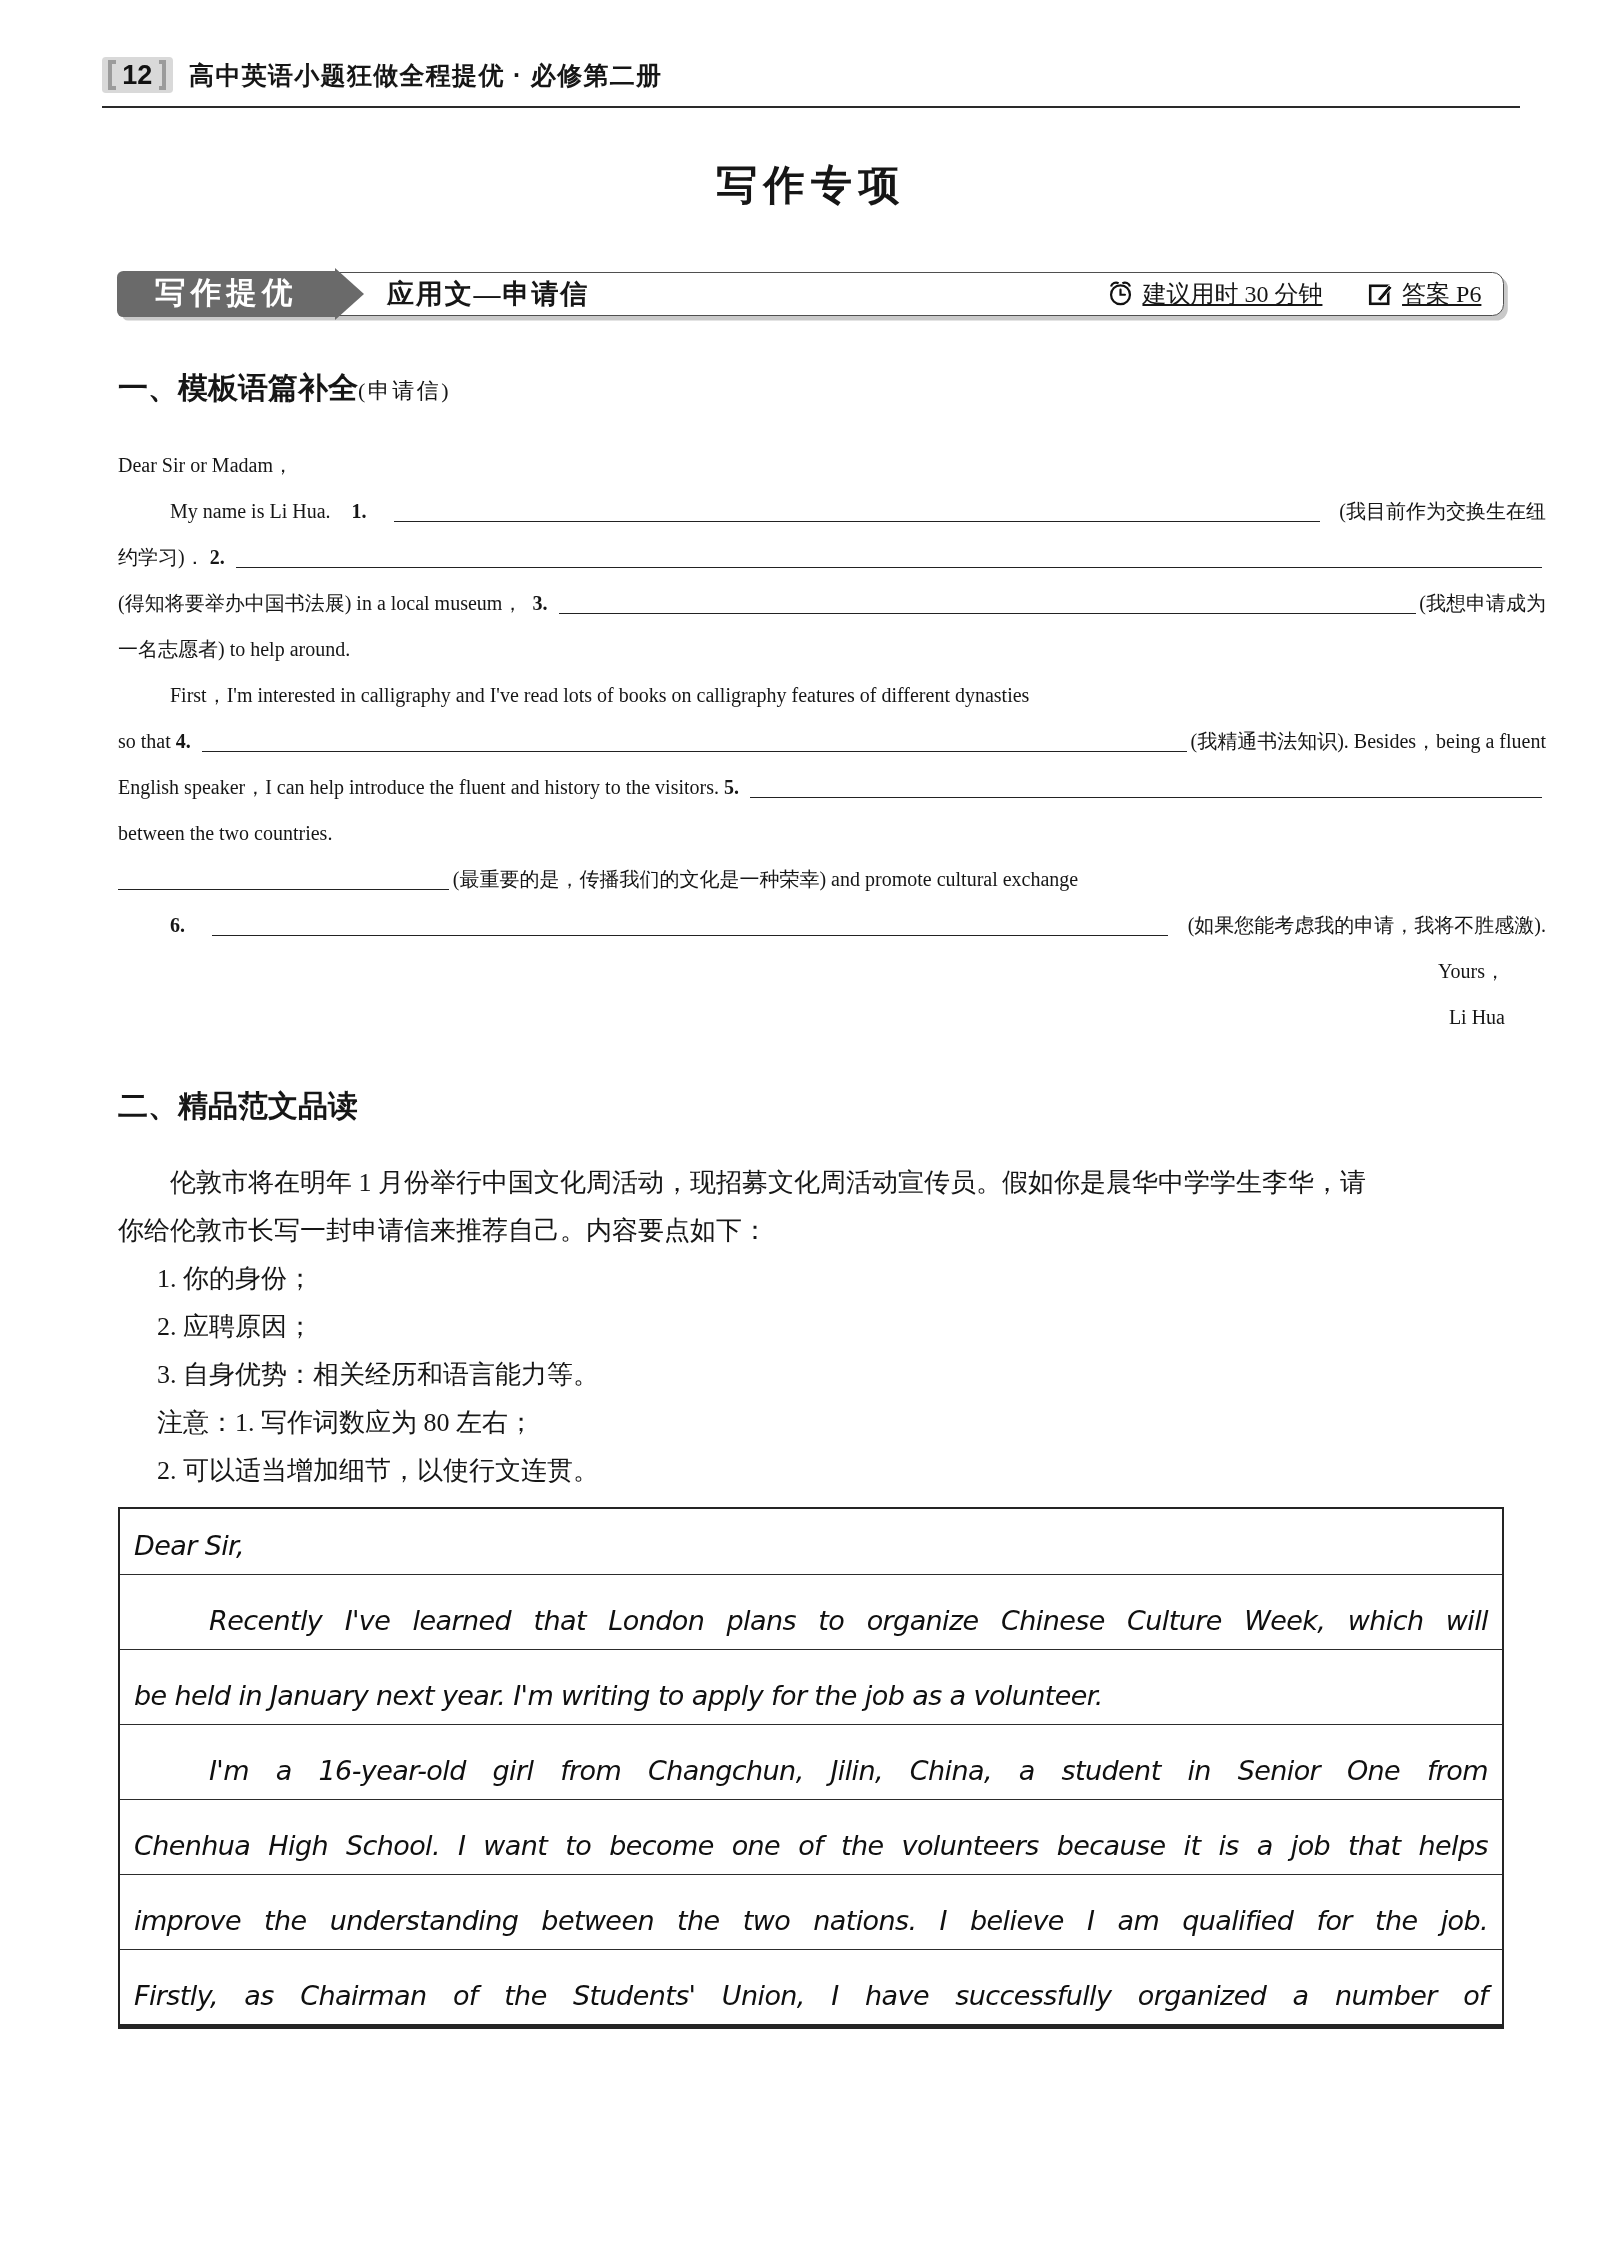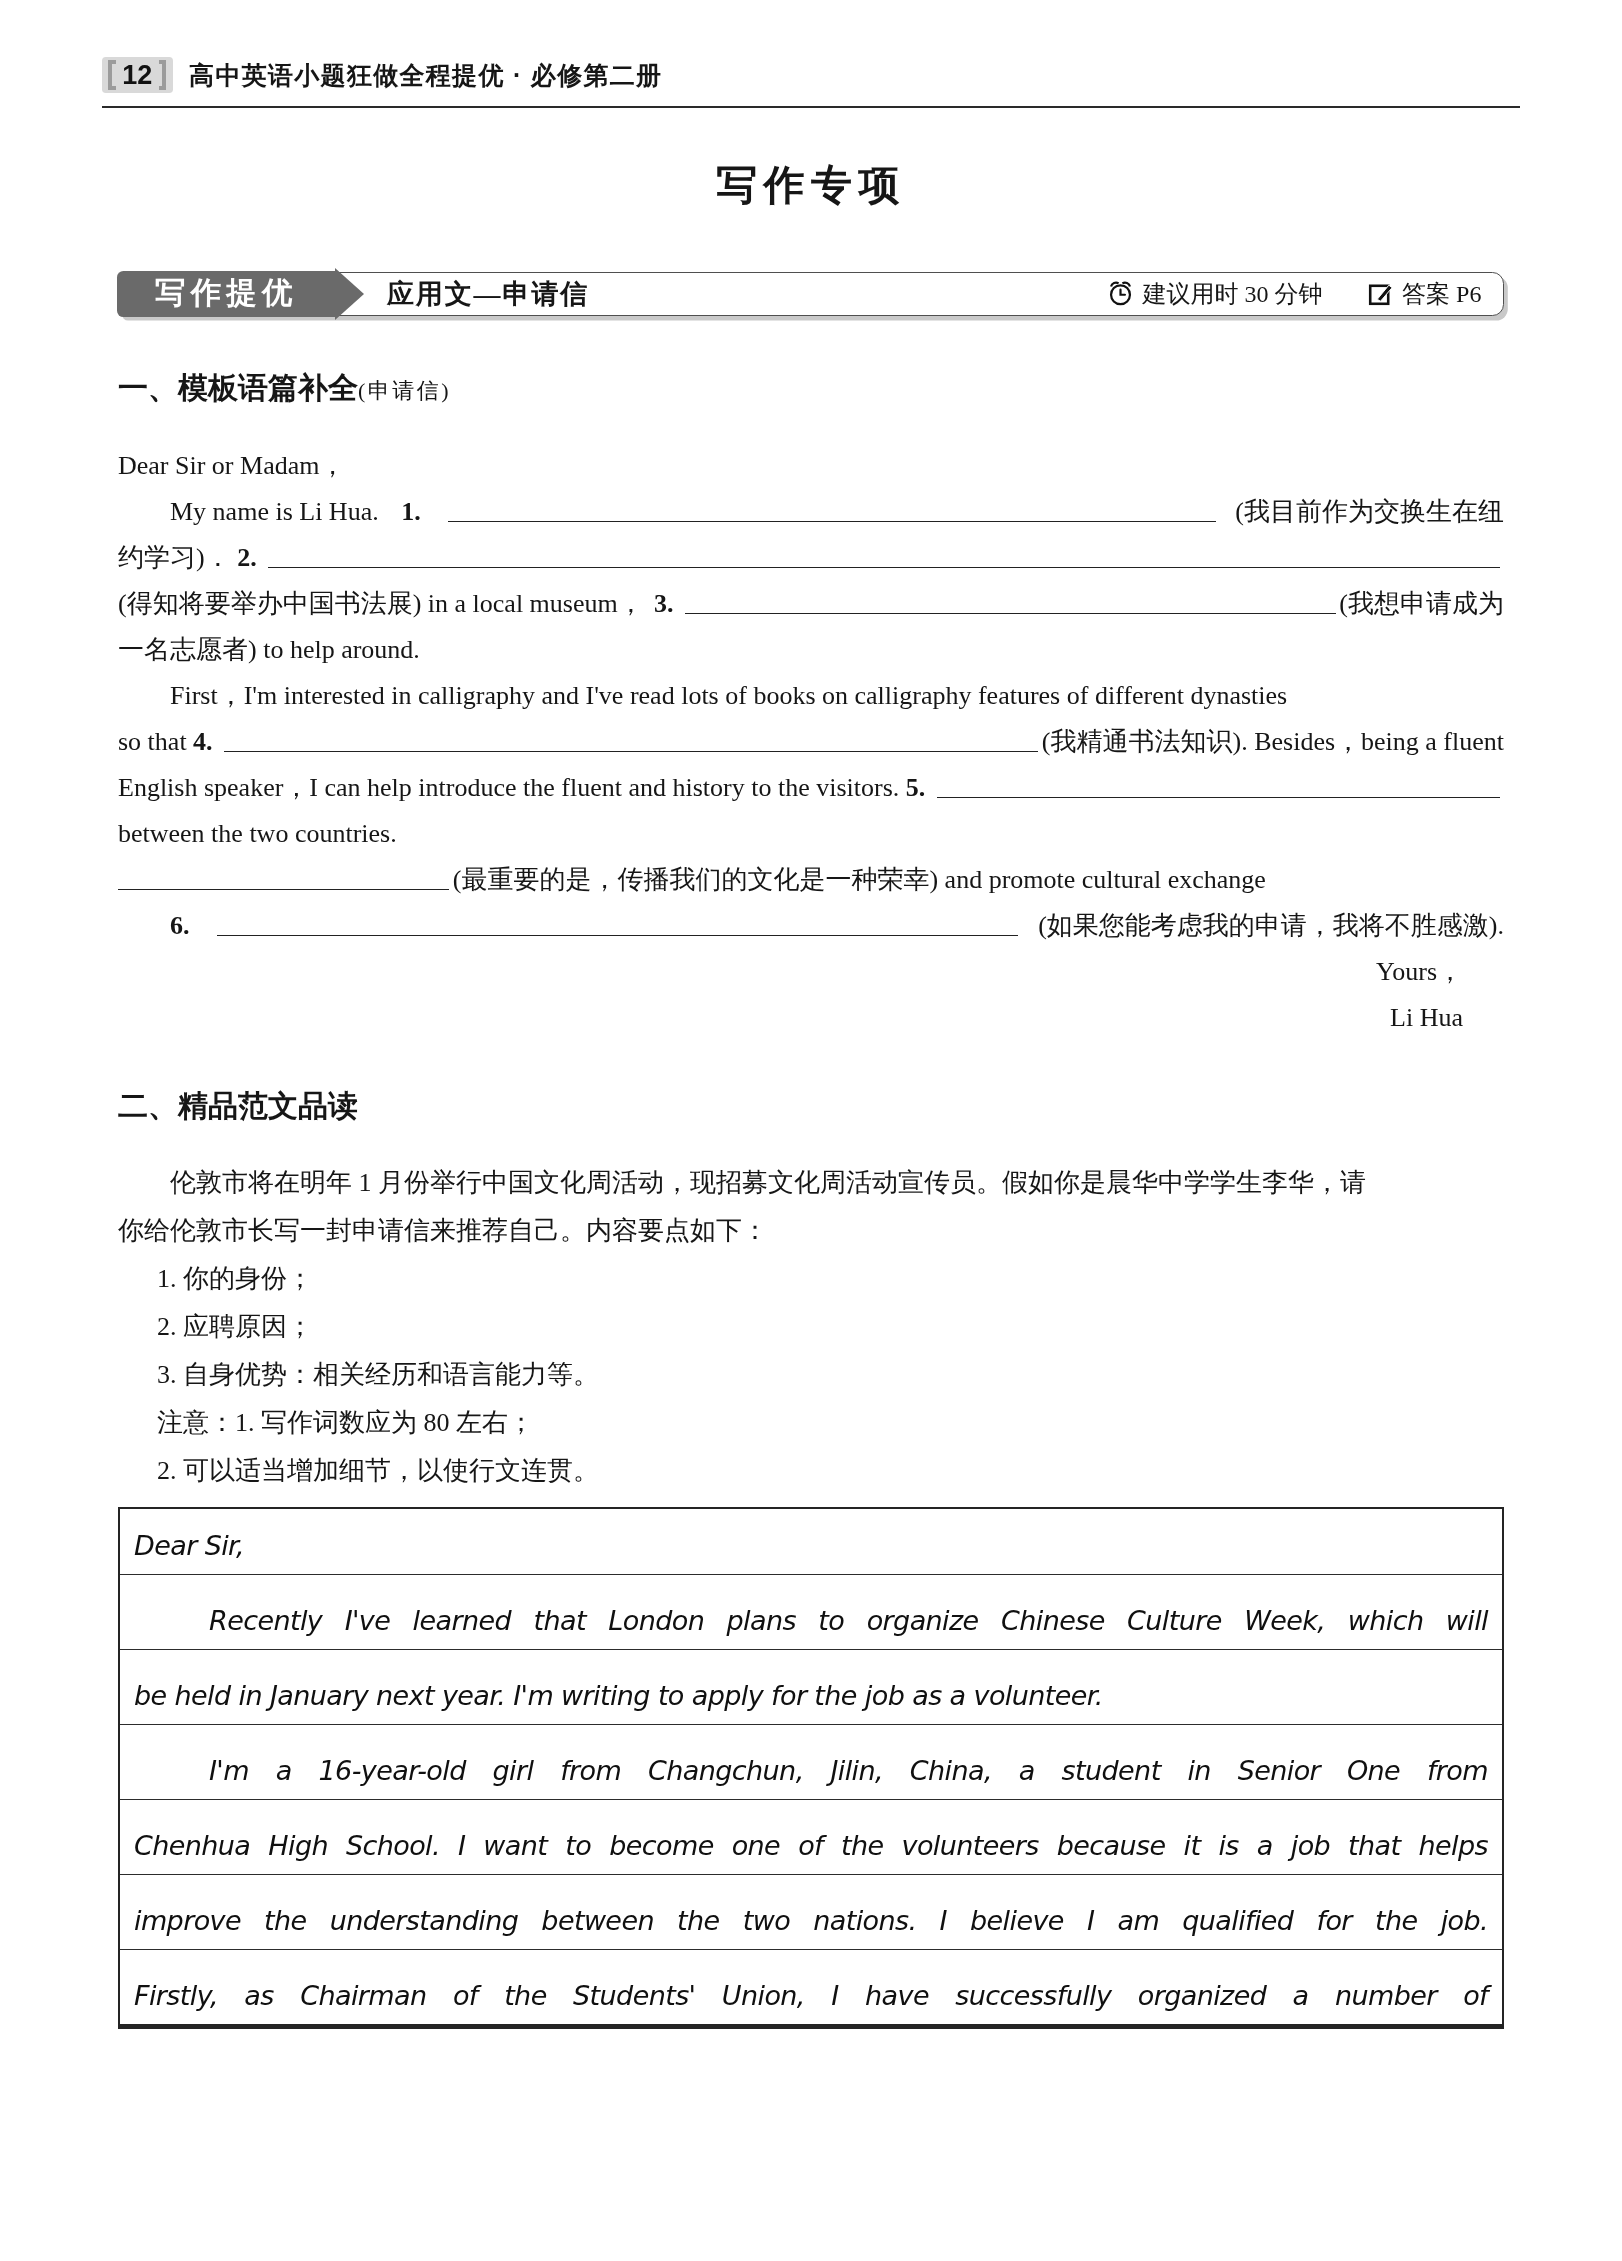--- a/index.html
+++ b/index.html
@@ -38,30 +38,30 @@
     align-self:stretch; margin:-1.9px 0 -1.9px -1.9px; background:#6a6a6a;
     border-radius:6.4px 0 0 6.4px; display:flex; align-items:center;
     padding:0 38px; position:relative;
   }
   .banner-tab-label { color:#ffffff; font-weight:bold; font-size:30.5px; letter-spacing:5.1px; }
   .banner-arrow {
     width:0; height:0; border-top:26px solid transparent; border-bottom:26px solid transparent;
     border-left:29px solid #6a6a6a; margin-left:-0.6px;
   }
   .banner-topic { font-size:27px; font-weight:bold; margin-left:23px; letter-spacing:1.9px; }
-  .banner-right { margin-left:auto; display:flex; align-items:center; gap:45px; padding-right:21.6px; font-size:24px; }
+  .banner-right { margin-left:auto; display:flex; align-items:center; gap:45px; padding-right:21.6px; font-size:24px;text-decoration:underline; }
   .banner-item { display:flex; align-items:center; gap:7.6px; }
   .icon svg { display:block; }
 
   
   .section-heading { margin:52px 118px 0 118px; font-size:30px; font-weight:bold; font-family:"Liberation Sans", sans-serif; }
   .section-heading .note { font-family:"Liberation Serif", serif; font-weight:normal; font-size:22px; letter-spacing:2.5px; }
 
   
-  .letter { margin:27px 118px 0 118px; font-size:26px; }
+  .letter { margin:27px 76px 0 118px; font-size:20px; }
   .line { display:flex; align-items:flex-end; height:46px; }
   .line .t, .line .num { white-space:pre; line-height:33px; }
   .num { font-weight:bold; margin:0 7.6px 0 10.2px; }
   .num.first { margin-left:0; margin-right:7.6px; }
   .blank { border-bottom:1.9px solid #222; margin:0 3.8px 5.7px 3.8px; height:2.5px; }
   .grow { flex:1 1 auto; min-width:38px; }
   .w520 { width:331px; flex:0 0 auto; margin-left:0; }
   .ind { padding-left:52px;gap:16px; }
   .right { justify-content:flex-end; padding-right:41px; }
 

